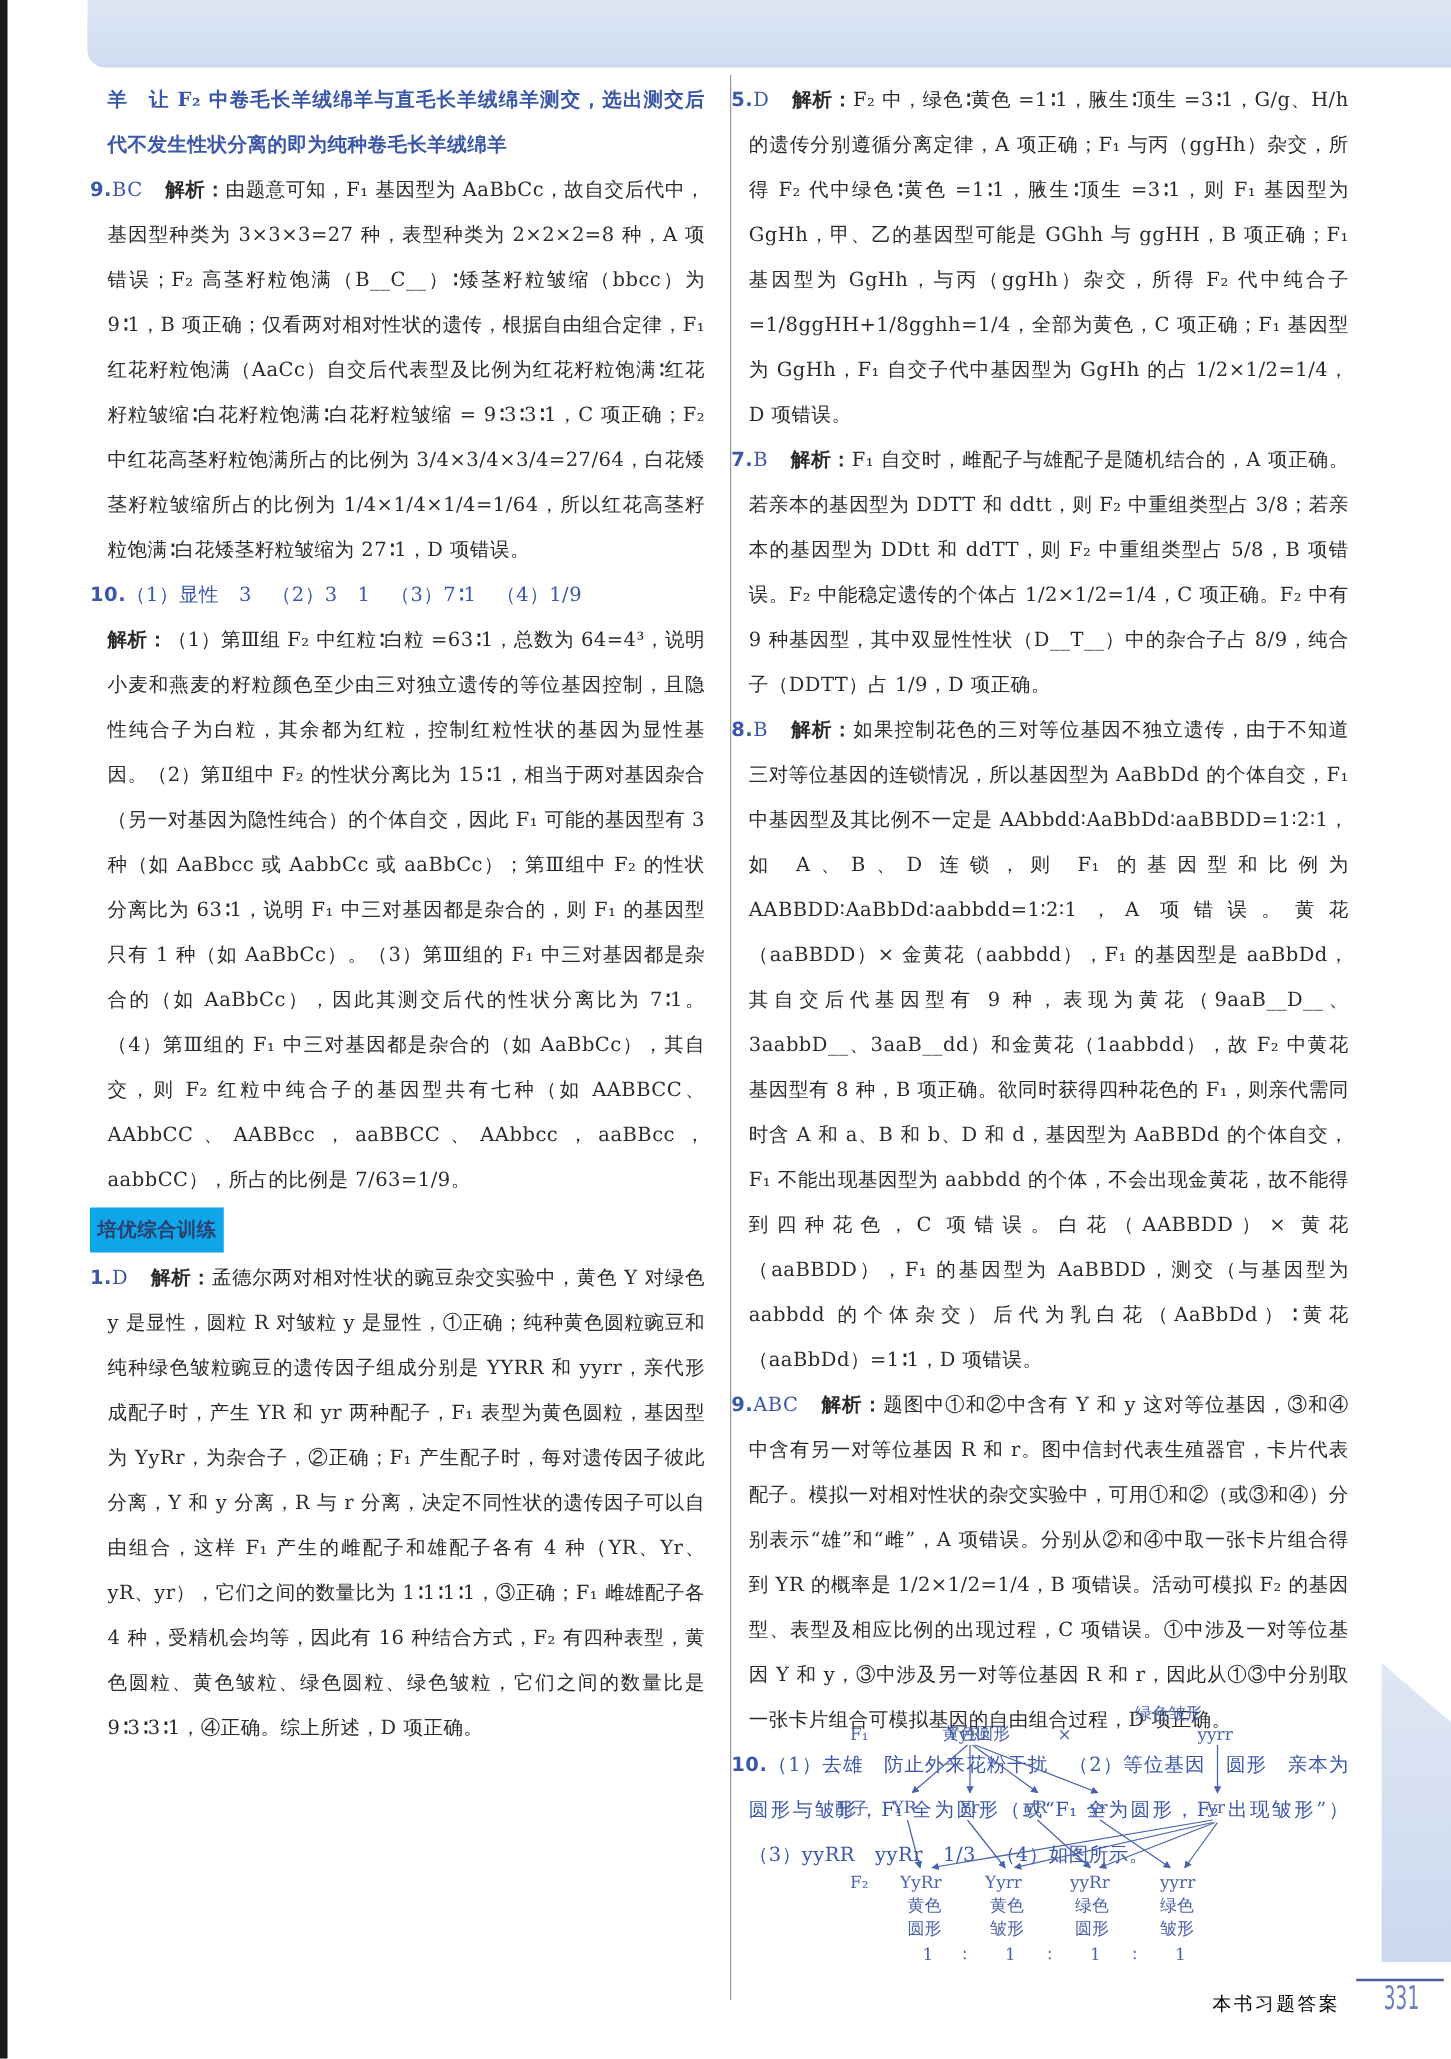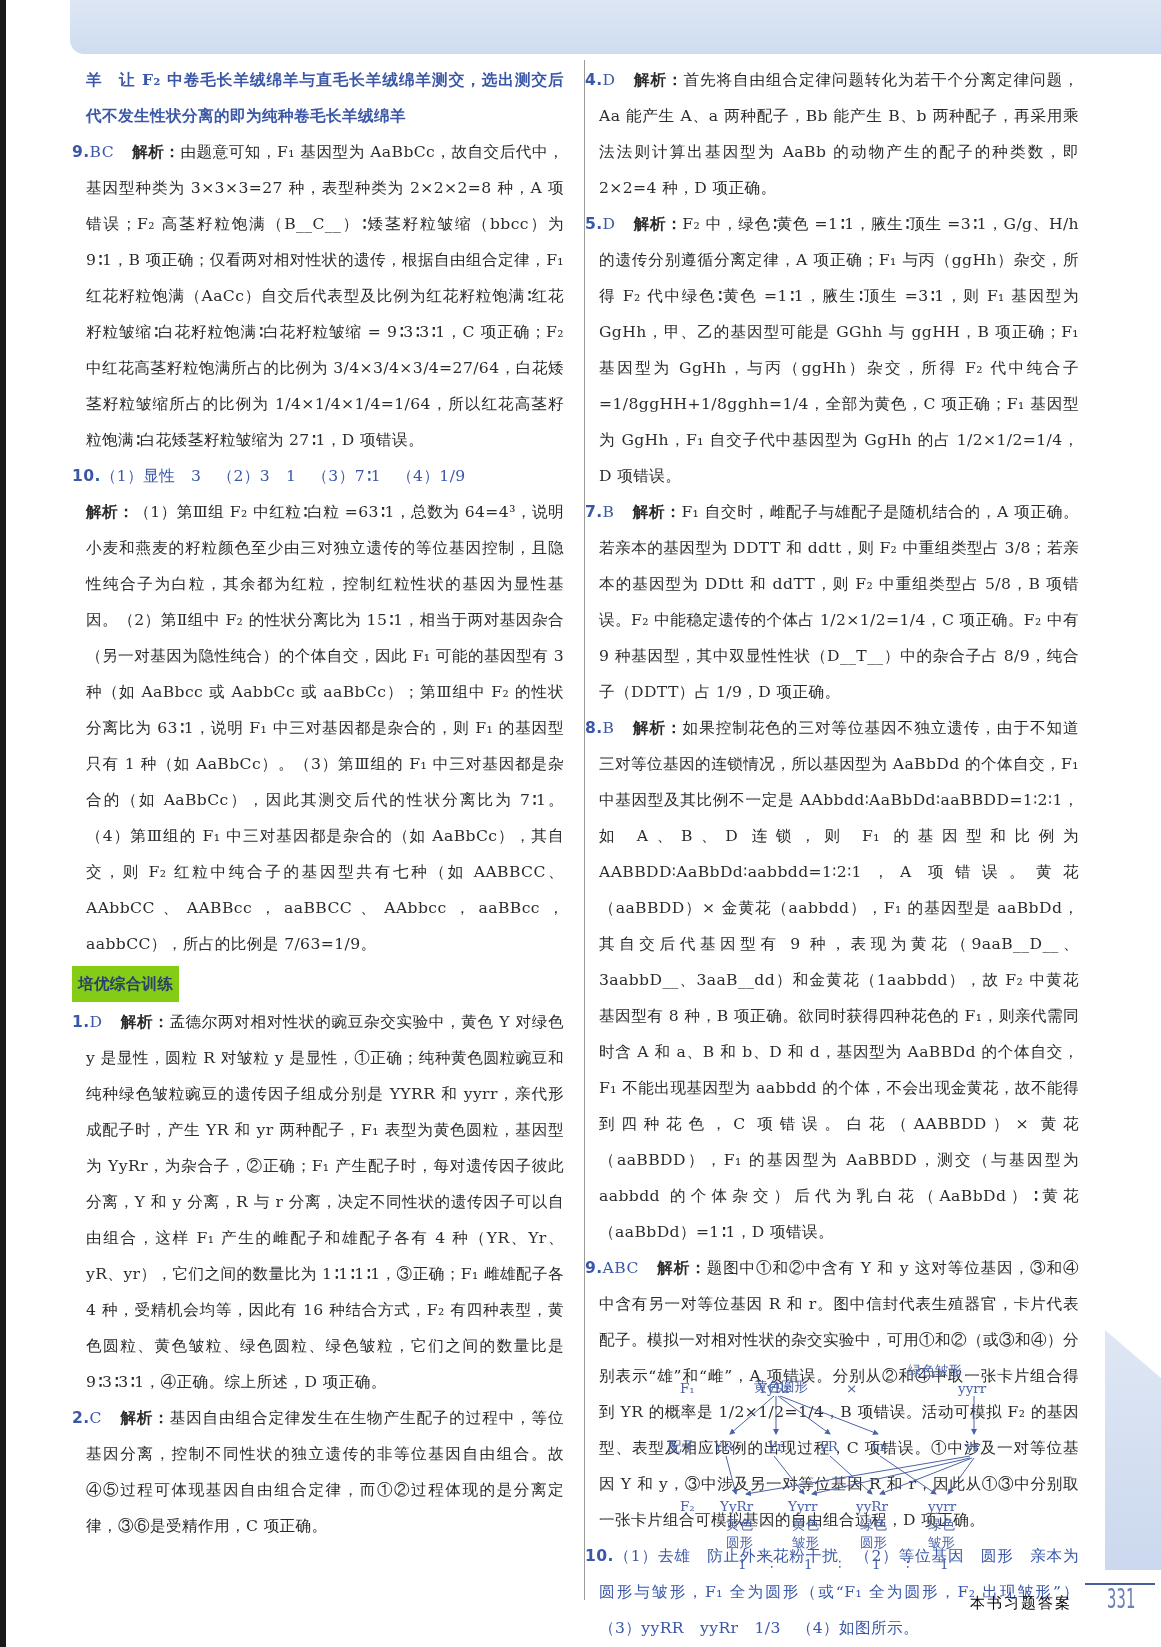--- a/index.html
+++ b/index.html
@@ -12,21 +12,21 @@
                background:linear-gradient(180deg,#dfe7f4,#cbd8ee); clip-path:polygon(0 0,100% 20%,100% 100%,0 100%); }
   .col { position:absolute; top:62px; font-size:15.6px; line-height:36px; letter-spacing:0.4px; text-align:justify; }
   .col-left { left:86px; width:478px; }
   .col-right { left:599px; width:480px; }
   .divider { position:absolute; left:584px; top:60px; width:1px; height:1540px; background:#9a9a9a; }
   .p { margin:0; }
   .ans-num { color:#3a57a8; font-weight:bold; font-family:"DejaVu Sans","Liberation Sans",sans-serif; margin-left:-14px;}
   .ans-letter { color:#3a57a8; margin-right:18px; }
   .blue { color:#3a57a8; }
   .jx { font-weight:bold; font-family:"DejaVu Sans","Liberation Sans",sans-serif; }
-  .sec-head { display:inline-block; background:#84cc16; color:#2b3e6e; font-weight:bold;
+  .sec-head { display:inline-block; background:#0ea5e9; color:#2b3e6e; font-weight:bold;
               font-family:"DejaVu Sans","Liberation Sans",sans-serif; padding:0 6px; margin:4px 16px 2px -14px; font-size:15.5px; }
   .diagram { position:absolute; left:690px; top:1366px; width:320px; height:240px;
              font-size:13.5px; color:#4a62a8; font-family:"DejaVu Serif","Liberation Serif",serif; }
   .diagram span { position:absolute; white-space:nowrap; }
   .diagram svg { position:absolute; left:0; top:0; }
   .footer-line { position:absolute; left:1085px; top:1583px; width:70px; height:2px; background:#4a5c9a; }
   .footer { position:absolute; left:970px; top:1594px; font-size:15px; letter-spacing:2px; color:#000000; }
   .page-num { position:absolute; left:1107px; top:1584px; font-size:26px; color:#6d7fb8;
               font-family:"DejaVu Sans Mono","Liberation Mono",monospace; transform:scaleX(0.6); transform-origin:left; }
 </style>
@@ -42,25 +42,23 @@
   <p class="p blue" style="font-weight:bold;">羊　让 F₂ 中卷毛长羊绒绵羊与直毛长羊绒绵羊测交，选出测交后代不发生性状分离的即为纯种卷毛长羊绒绵羊</p>
 
   <p class="p"><span class="ans-num">9.</span><span class="ans-letter">BC</span><span class="jx">解析：</span><span>由题意可知，F₁ 基因型为 AaBbCc，故自交后代中，基因型种类为 3×3×3=27 种，表型种类为 2×2×2=8 种，A 项错误；F₂ 高茎籽粒饱满（B__C__）∶矮茎籽粒皱缩（bbcc）为 9∶1，B 项正确；仅看两对相对性状的遗传，根据自由组合定律，F₁ 红花籽粒饱满（AaCc）自交后代表型及比例为红花籽粒饱满∶红花籽粒皱缩∶白花籽粒饱满∶白花籽粒皱缩 = 9∶3∶3∶1，C 项正确；F₂ 中红花高茎籽粒饱满所占的比例为 3/4×3/4×3/4=27/64，白花矮茎籽粒皱缩所占的比例为 1/4×1/4×1/4=1/64，所以红花高茎籽粒饱满∶白花矮茎籽粒皱缩为 27∶1，D 项错误。</span></p>
 
   <p class="p blue"><span class="ans-num">10.</span><span>（1）显性　3　（2）3　1　（3）7∶1　（4）1/9</span></p>
   <p class="p"><span class="jx">解析：</span><span>（1）第Ⅲ组 F₂ 中红粒∶白粒 =63∶1，总数为 64=4³，说明小麦和燕麦的籽粒颜色至少由三对独立遗传的等位基因控制，且隐性纯合子为白粒，其余都为红粒，控制红粒性状的基因为显性基因。（2）第Ⅱ组中 F₂ 的性状分离比为 15∶1，相当于两对基因杂合（另一对基因为隐性纯合）的个体自交，因此 F₁ 可能的基因型有 3 种（如 AaBbcc 或 AabbCc 或 aaBbCc）；第Ⅲ组中 F₂ 的性状分离比为 63∶1，说明 F₁ 中三对基因都是杂合的，则 F₁ 的基因型只有 1 种（如 AaBbCc）。（3）第Ⅲ组的 F₁ 中三对基因都是杂合的（如 AaBbCc），因此其测交后代的性状分离比为 7∶1。（4）第Ⅲ组的 F₁ 中三对基因都是杂合的（如 AaBbCc），其自交，则 F₂ 红粒中纯合子的基因型共有七种（如 AABBCC、AAbbCC、AABBcc，aaBBCC、AAbbcc，aaBBcc，aabbCC），所占的比例是 7/63=1/9。</span></p>
 
   <div class="sec-head">培优综合训练</div>
 
   <p class="p"><span class="ans-num">1.</span><span class="ans-letter">D</span><span class="jx">解析：</span><span>孟德尔两对相对性状的豌豆杂交实验中，黄色 Y 对绿色 y 是显性，圆粒 R 对皱粒 y 是显性，①正确；纯种黄色圆粒豌豆和纯种绿色皱粒豌豆的遗传因子组成分别是 YYRR 和 yyrr，亲代形成配子时，产生 YR 和 yr 两种配子，F₁ 表型为黄色圆粒，基因型为 YyRr，为杂合子，②正确；F₁ 产生配子时，每对遗传因子彼此分离，Y 和 y 分离，R 与 r 分离，决定不同性状的遗传因子可以自由组合，这样 F₁ 产生的雌配子和雄配子各有 4 种（YR、Yr、yR、yr），它们之间的数量比为 1∶1∶1∶1，③正确；F₁ 雌雄配子各 4 种，受精机会均等，因此有 16 种结合方式，F₂ 有四种表型，黄色圆粒、黄色皱粒、绿色圆粒、绿色皱粒，它们之间的数量比是 9∶3∶3∶1，④正确。综上所述，D 项正确。</span></p>
-  <p class="p"><span class="ans-num">2.</span><span class="ans-letter">C</span><span class="jx">解析：</span><span>基因自由组合定律发生在生物产生配子的过程中，等位基因分离，控制不同性状的独立遗传的非等位基因自由组合。故④⑤过程可体现基因自由组合定律，而①②过程体现的是分离定律，③⑥是受精作用，C 项正确。</span></p>
 </div>
 
 <div class="col col-right">
-  <p class="p"><span class="ans-num">4.</span><span class="ans-letter">D</span><span class="jx">解析：</span><span>首先将自由组合定律问题转化为若干个分离定律问题，Aa 能产生 A、a 两种配子，Bb 能产生 B、b 两种配子，再采用乘法法则计算出基因型为 AaBb 的动物产生的配子的种类数，即 2×2=4 种，D 项正确。</span></p>
   <p class="p"><span class="ans-num">5.</span><span class="ans-letter">D</span><span class="jx">解析：</span><span>F₂ 中，绿色∶黄色 =1∶1，腋生∶顶生 =3∶1，G/g、H/h 的遗传分别遵循分离定律，A 项正确；F₁ 与丙（ggHh）杂交，所得 F₂ 代中绿色∶黄色 =1∶1，腋生∶顶生 =3∶1，则 F₁ 基因型为 GgHh，甲、乙的基因型可能是 GGhh 与 ggHH，B 项正确；F₁ 基因型为 GgHh，与丙（ggHh）杂交，所得 F₂ 代中纯合子 =1/8ggHH+1/8gghh=1/4，全部为黄色，C 项正确；F₁ 基因型为 GgHh，F₁ 自交子代中基因型为 GgHh 的占 1/2×1/2=1/4，D 项错误。</span></p>
   <p class="p"><span class="ans-num">7.</span><span class="ans-letter">B</span><span class="jx">解析：</span><span>F₁ 自交时，雌配子与雄配子是随机结合的，A 项正确。若亲本的基因型为 DDTT 和 ddtt，则 F₂ 中重组类型占 3/8；若亲本的基因型为 DDtt 和 ddTT，则 F₂ 中重组类型占 5/8，B 项错误。F₂ 中能稳定遗传的个体占 1/2×1/2=1/4，C 项正确。F₂ 中有 9 种基因型，其中双显性性状（D__T__）中的杂合子占 8/9，纯合子（DDTT）占 1/9，D 项正确。</span></p>
   <p class="p"><span class="ans-num">8.</span><span class="ans-letter">B</span><span class="jx">解析：</span><span>如果控制花色的三对等位基因不独立遗传，由于不知道三对等位基因的连锁情况，所以基因型为 AaBbDd 的个体自交，F₁ 中基因型及其比例不一定是 AAbbdd∶AaBbDd∶aaBBDD=1∶2∶1，如 A、B、D 连锁，则 F₁ 的基因型和比例为 AABBDD∶AaBbDd∶aabbdd=1∶2∶1，A 项错误。黄花（aaBBDD）× 金黄花（aabbdd），F₁ 的基因型是 aaBbDd，其自交后代基因型有 9 种，表现为黄花（9aaB__D__、3aabbD__、3aaB__dd）和金黄花（1aabbdd），故 F₂ 中黄花基因型有 8 种，B 项正确。欲同时获得四种花色的 F₁，则亲代需同时含 A 和 a、B 和 b、D 和 d，基因型为 AaBBDd 的个体自交，F₁ 不能出现基因型为 aabbdd 的个体，不会出现金黄花，故不能得到四种花色，C 项错误。白花（AABBDD）× 黄花（aaBBDD），F₁ 的基因型为 AaBBDD，测交（与基因型为 aabbdd 的个体杂交）后代为乳白花（AaBbDd）∶黄花（aaBbDd）=1∶1，D 项错误。</span></p>
   <p class="p"><span class="ans-num">9.</span><span class="ans-letter">ABC</span><span class="jx">解析：</span><span>题图中①和②中含有 Y 和 y 这对等位基因，③和④中含有另一对等位基因 R 和 r。图中信封代表生殖器官，卡片代表配子。模拟一对相对性状的杂交实验中，可用①和②（或③和④）分别表示“雄”和“雌”，A 项错误。分别从②和④中取一张卡片组合得到 YR 的概率是 1/2×1/2=1/4，B 项错误。活动可模拟 F₂ 的基因型、表型及相应比例的出现过程，C 项错误。①中涉及一对等位基因 Y 和 y，③中涉及另一对等位基因 R 和 r，因此从①③中分别取一张卡片组合可模拟基因的自由组合过程，D 项正确。</span></p>
   <p class="p blue"><span class="ans-num">10.</span><span>（1）去雄　防止外来花粉干扰　（2）等位基因　圆形　亲本为圆形与皱形，F₁ 全为圆形（或“F₁ 全为圆形，F₂ 出现皱形”）　（3）yyRR　yyRr　1/3　（4）如图所示。</span></p>
 </div>
 
 <div class="diagram">
   <svg width="320" height="240">
     <defs>

